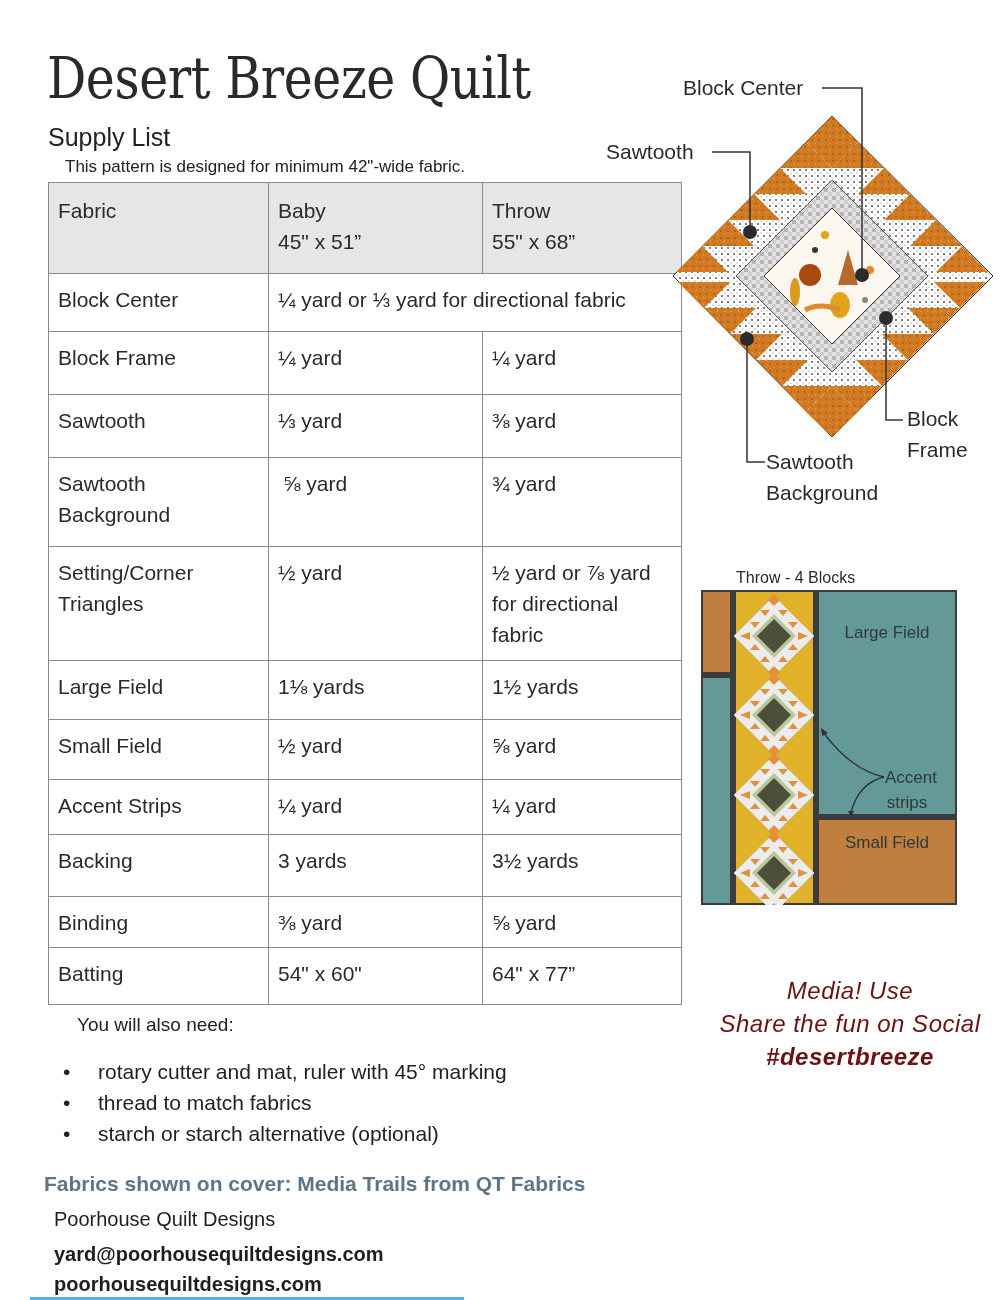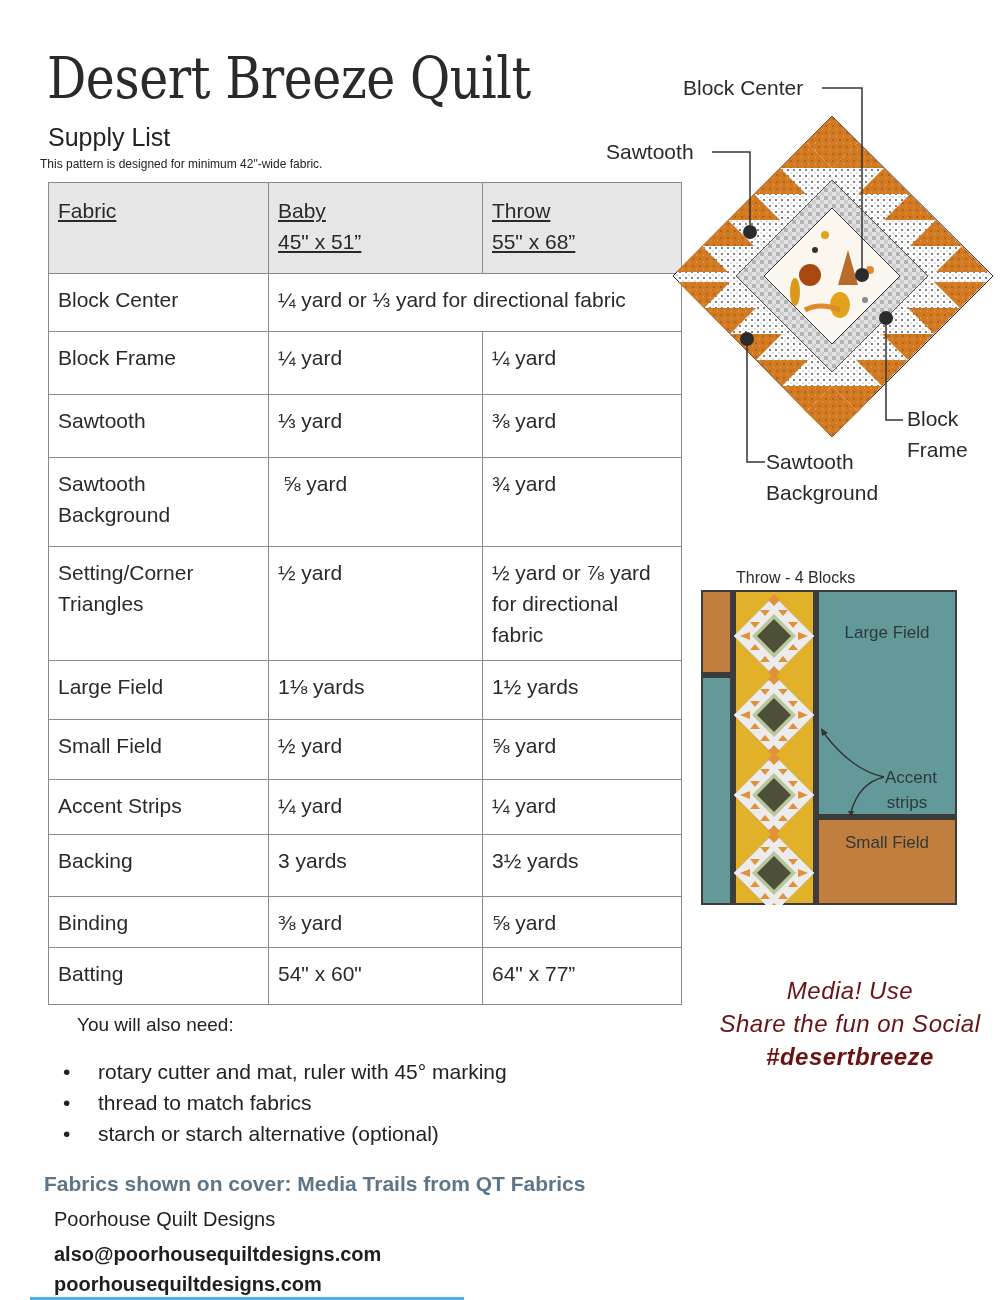--- a/index.html
+++ b/index.html
@@ -1,23 +1,23 @@
 <!DOCTYPE html>
 <html><head>
 <meta charset="utf-8">
 <style>
   html, body { margin:0; padding:0; background:#ffffff; }
   body { width:1003px; height:1300px; position:relative; overflow:hidden; font-family:"Liberation Sans", sans-serif; color:#222; }
   .title { position:absolute; left:47px; top:50px; font-family:"DejaVu Serif", serif; font-size:57px; color:#2a2a2a; letter-spacing:-0.5px; line-height:1; transform:scaleX(0.86); transform-origin:left top; white-space:nowrap; }
   .subtitle { position:absolute; left:48px; top:123px; font-size:25px; color:#222; white-space:nowrap; }
-  .note { position:absolute; left:40px; top:157px; font-size:12px; color:#222; white-space:nowrap; }
+  .note { position:absolute; left:65px; top:157px; font-size:17px; color:#222; white-space:nowrap; }
 
   table.supply { position:absolute; left:48px; top:182px; border-collapse:collapse; font-size:21px; color:#2a2a2a; }
   table.supply td, table.supply th { border:1.5px solid #8a8a8a; vertical-align:top; text-align:left; font-weight:normal; padding:10px 9px 0 9px; line-height:31px; box-sizing:border-box; }
-  table.supply thead th { background:#e6e6e7; padding-top:12px;text-decoration:underline; }
+  table.supply thead th { background:#e6e6e7; padding-top:12px; }
   .c1 { width:220px; } .c2 { width:214px; } .c3 { width:199px; }
 
   .diagram { position:absolute; left:600px; top:60px; width:403px; height:460px; }
   .dlabel { position:absolute; font-size:21px; color:#2a2a2a; white-space:nowrap; line-height:31px; }
 
   .throw-title { position:absolute; left:736px; top:569px; font-size:16px; color:#2a2a2a; white-space:nowrap; }
   .throw { position:absolute; left:701px; top:590px; width:256px; height:315px; }
   .tlabel { position:absolute; font-size:17px; color:#2e3a3a; white-space:nowrap; text-align:center; line-height:25px; }
 
   .social { position:absolute; left:700px; top:974px; width:300px; text-align:center; color:#6b1313; font-size:24px; font-style:italic; line-height:33px; letter-spacing:0.5px; }
@@ -250,15 +250,15 @@
 
 <div class="also">You will also need:</div>
 <ul class="needs">
   <li><span class="b">•</span><span>rotary cutter and mat, ruler with 45° marking</span></li>
   <li><span class="b">•</span><span>thread to match fabrics</span></li>
   <li><span class="b">•</span><span>starch or starch alternative (optional)</span></li>
 </ul>
 
 <div class="fabrics">Fabrics shown on cover: Media Trails from QT Fabrics</div>
 <div class="company">Poorhouse Quilt Designs</div>
-<div class="email">also@poorhousequiltdesigns.com</div>
+<div class="email">yard@poorhousequiltdesigns.com</div>
 <div class="site">poorhousequiltdesigns.com</div>
 <div class="rule"></div>
 
 </body></html>

